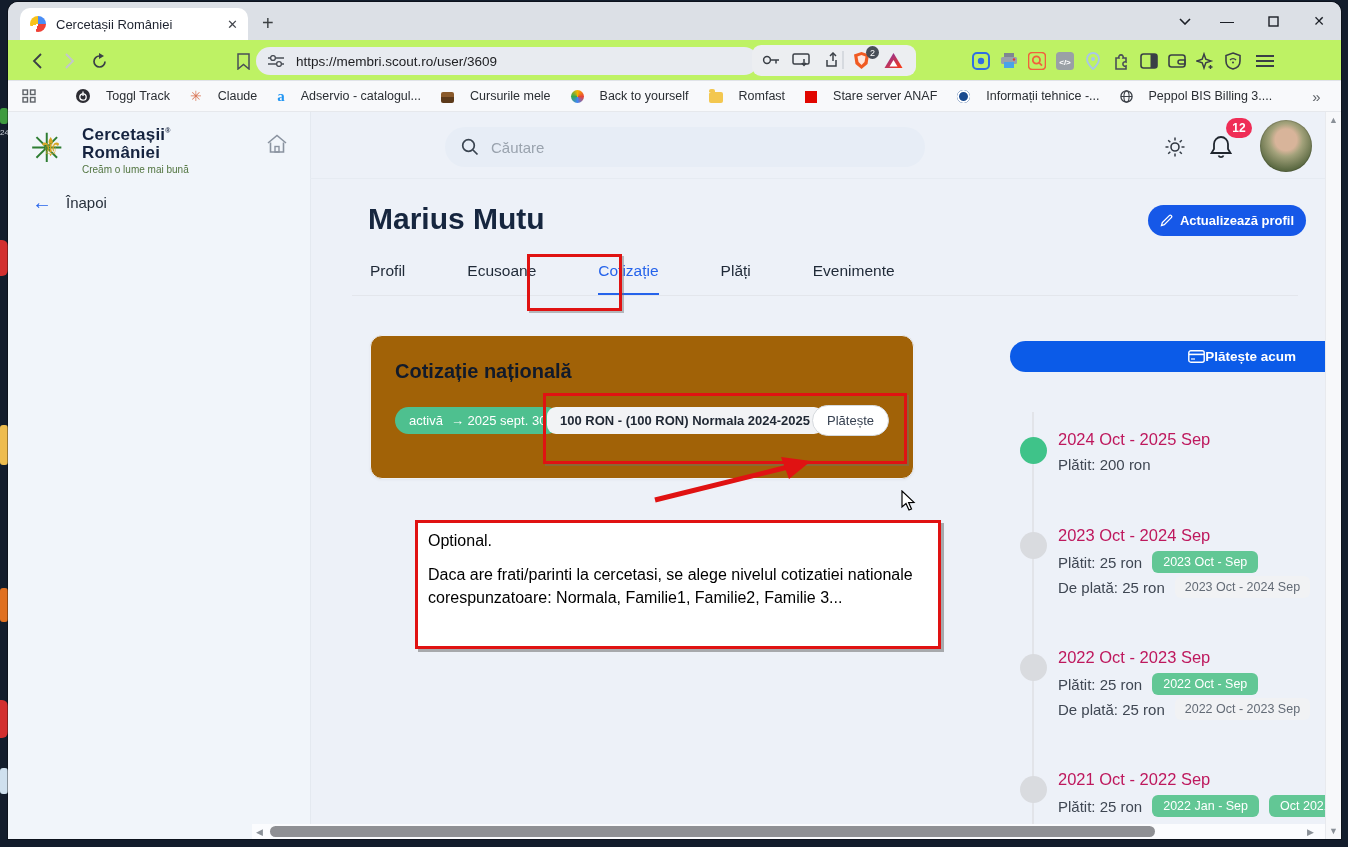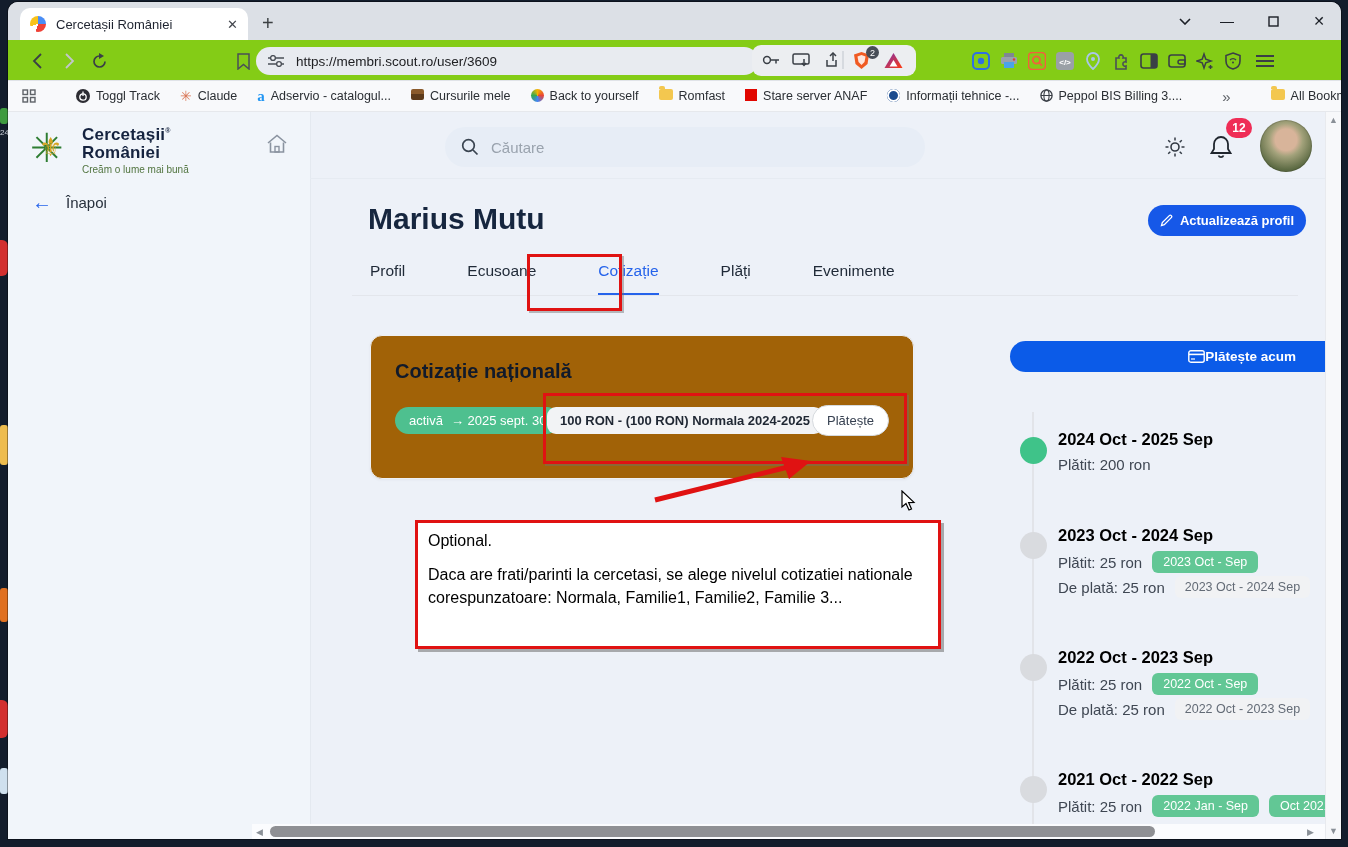--- a/index.html
+++ b/index.html
@@ -13,35 +13,35 @@
   .tabbar{position:absolute;left:0;top:0;width:100%;height:38px;background:#dce0e6;}
   .tab{position:absolute;left:12px;top:6px;width:228px;height:32px;background:#fff;border-radius:10px 10px 0 0;
        display:flex;align-items:center;padding:0 10px;box-sizing:border-box;}
   .tab-favicon{width:16px;height:16px;border-radius:50%;
        background:conic-gradient(#4a8df5 0 25%,#ef4136 25% 55%,#fff 55% 70%,#f8c21a 70% 100%);flex:0 0 auto;}
   .tab-title{font-size:13px;color:#1f2430;margin-left:10px;white-space:nowrap;overflow:hidden;flex:1;}
   .tab-close{font-size:13px;color:#42464d;margin-left:6px;cursor:default;}
   .newtab{position:absolute;left:254px;top:8px;font-size:20px;color:#3c4043;line-height:26px;}
   .wctl{position:absolute;top:0;height:38px;width:42px;display:flex;align-items:center;justify-content:center;color:#1b1f26;font-size:14px;}
   
-  .toolbar{position:absolute;left:0;top:38px;width:100%;height:41px;background:#84cc16;border-bottom:1px solid #e0e3e8;box-sizing:border-box;}
+  .toolbar{position:absolute;left:0;top:38px;width:100%;height:41px;background:#bef264;border-bottom:1px solid #e0e3e8;box-sizing:border-box;}
   .navic{position:absolute;top:8px;width:26px;height:26px;display:flex;align-items:center;justify-content:center;}
   .urlpill{position:absolute;left:248px;top:7px;width:502px;height:28px;background:#e8ebf0;border-radius:14px;
            display:flex;align-items:center;padding:0 12px;box-sizing:border-box;}
   .urlpill input{border:none;background:transparent;outline:none;font-size:13.5px;color:#202124;width:100%;
                  font-family:"Liberation Sans",sans-serif;margin-left:10px;}
   .rcluster{position:absolute;left:744px;top:5px;width:164px;height:31px;background:#eceef1;border-radius:9px;}
   .tbic{position:absolute;top:10px;width:22px;height:20px;display:flex;align-items:center;justify-content:center;}
   .shieldbadge{position:absolute;left:858px;top:6px;background:#474d57;color:#fff;font-size:9px;border-radius:50%;
                width:13px;height:13px;display:flex;align-items:center;justify-content:center;z-index:2;}
   .extrow{position:absolute;top:10px;width:22px;height:21px;display:flex;align-items:center;justify-content:center;}
   
   .bmbar{position:absolute;left:0;top:79px;width:100%;height:31px;background:#f8f9fb;border-bottom:1px solid #e6e8ec;
          display:flex;align-items:center;padding:0 14px;box-sizing:border-box;gap:20px;}
-  .bm{display:flex;align-items:flex-start;gap:6px;font-size:12.5px;color:#2a2e33;white-space:nowrap;}
+  .bm{display:flex;align-items:flex-end;gap:16px;font-size:12.5px;color:#2a2e33;white-space:nowrap;}
   .bm-sep{width:1px;height:16px;background:#cfd2d8;}
   .bm-spacer{flex:1;}
   .folder{width:14px;height:11px;background:#f3c74f;border-radius:2px;position:relative;}
   .folder:before{content:"";position:absolute;left:0;top:-3px;width:6px;height:3px;background:#f3c74f;border-radius:2px 2px 0 0;}
   
   .page{position:absolute;left:0;top:110px;width:1333px;height:727px;background:#edf1f8;overflow:hidden;}
   .sidebar{position:absolute;left:0;top:0;width:302px;height:100%;background:#f1f5fa;border-right:1px solid #e4e9f0;}
   .hdrline{position:absolute;left:302px;top:66px;width:1016px;height:1px;background:#e6ebf2;}
   .logo{position:absolute;left:22px;top:10px;display:flex;align-items:center;gap:8px;}
   .logo-mark{position:relative;width:44px;height:48px;}
@@ -79,21 +79,21 @@
              display:flex;align-items:center;padding:0 13px;font-size:13px;font-weight:700;white-space:nowrap;}
   .changebtn{position:absolute;left:441px;top:69px;width:77px;height:31px;border-radius:16px;background:#fff;
              border:1px solid #d6dade;color:#374151;font-size:13px;display:flex;align-items:center;justify-content:center;}
   .paybtn{position:absolute;left:1002px;top:229px;width:316px;height:31px;border-radius:16px 0 0 16px;background:#0b5be8;color:#fff;
           display:flex;align-items:center;justify-content:flex-end;gap:0;padding-right:30px;box-sizing:border-box;
           font-size:13.5px;font-weight:600;border:none;}
   .tline{position:absolute;left:1024px;top:300px;width:2px;height:426px;background:#e2e4e9;}
   .tdot{position:absolute;left:1012px;width:27px;height:27px;border-radius:50%;}
   .tdot.green{background:#3fc389;}
   .tdot.gray{background:#d9dbdf;}
-  .tl-title{position:absolute;left:1050px;font-size:16.5px;font-weight:700;color:#000000;white-space:nowrap;}
+  .tl-title{position:absolute;left:1050px;font-size:16.5px;font-weight:400;color:#be185d;white-space:nowrap;}
   .tl-row{position:absolute;left:1050px;display:flex;align-items:center;gap:10px;font-size:15px;color:#3f4753;white-space:nowrap;}
   .badge-green{background:#62c795;color:#fff;font-size:12.5px;border-radius:6px;padding:4px 11px;}
   .badge-gray{background:#f1f2f4;color:#636b76;font-size:12.5px;border-radius:6px;padding:4px 10px;}
   
   .redbox{position:absolute;border:3px solid #e01212;box-shadow:2px 2px 0 rgba(110,110,110,.45);z-index:6;}
   .annot{position:absolute;left:407px;top:408px;width:526px;height:129px;background:#fff;border:3px solid #e01212;
          box-shadow:3px 3px 0 rgba(110,110,110,.55);box-sizing:border-box;padding:7px 10px;z-index:6;
          font-size:16px;color:#000;line-height:1.4;}
   .annot .p2{margin-top:12px;}
   

